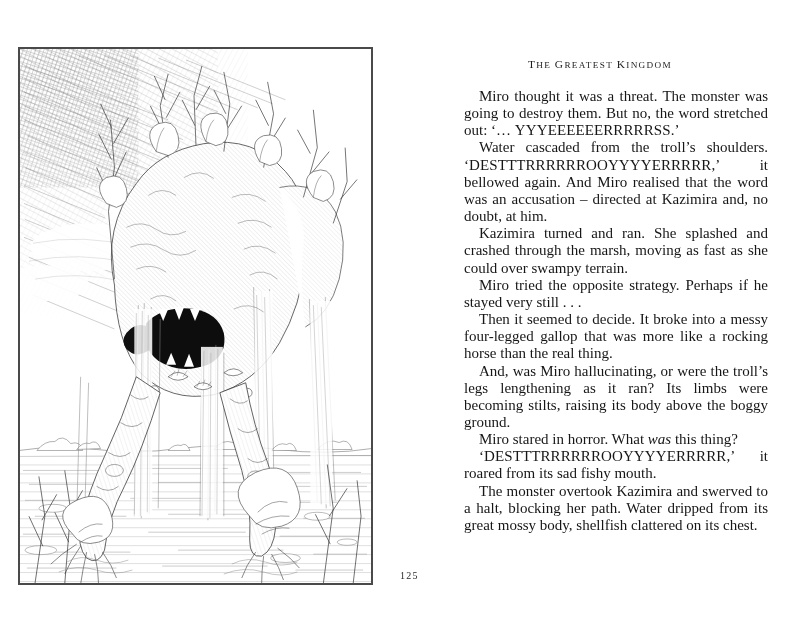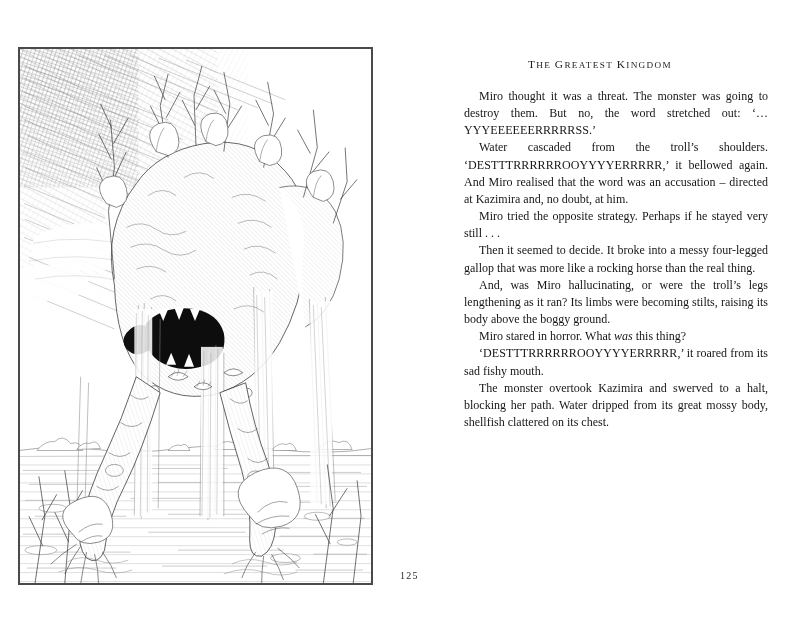--- a/index.html
+++ b/index.html
@@ -81,21 +81,21 @@
   }
   .running-head .rh-cap {
     font-size: 11.4px;
   }
 
   .textblock {
     position: absolute;
     left: 64px;
     top: 88px;
     width: 304px;
-    font-size: 12px;
+    font-size: 15px;
     line-height: 17.15px;
     text-align: justify;
     text-justify: inter-word;
     color: #161616;
     hyphens: manual;
   }
 
   .textblock p {
     margin: 0;
     text-indent: 15px;
@@ -470,20 +470,21 @@
 
   <div class="page-right">
 
     <div class="running-head">
       <span><span class="rh-cap">T</span><span>HE</span> <span class="rh-cap">G</span><span>REATEST</span> <span class="rh-cap">K</span><span>INGDOM</span></span>
     </div>
 
     <div class="textblock">
         <p>Miro thought it was a threat. The monster was going to destroy them. But no, the word stretched out: ‘… <span class="shout">YYYEEEEEERRRRRSS</span>.’</p>
         <p>Water cascaded from the troll’s shoulders. ‘<span class="shout">DESTTTRRRRRROOYYYYERRRRR</span>,’ it bellowed again. And Miro realised that the word was an accusation – directed at Kazimira and, no doubt, at him.</p>
+        <p>Kazimira turned and ran. She splashed and crashed through the marsh, moving as fast as she could over swampy terrain.</p>
         <p>Miro tried the opposite strategy. Perhaps if he stayed very still . . .</p>
         <p>Then it seemed to decide. It broke into a messy four-legged gallop that was more like a rocking horse than the real thing.</p>
         <p>And, was Miro hallucinating, or were the troll’s legs lengthening as it ran? Its limbs were becoming stilts, raising its body above the boggy ground.</p>
         <p>Miro stared in horror. What <em>was</em> this thing?</p>
         <p>‘<span class="shout">DESTTTRRRRRROOYYYYERRRRR</span>,’ it roared from its sad fishy mouth.</p>
         <p>The monster overtook Kazimira and swerved to a halt, blocking her path. Water dripped from its great mossy body, shellfish clattered on its chest.</p>
       </div>
 
     <div class="folio">125</div>
   </div>

